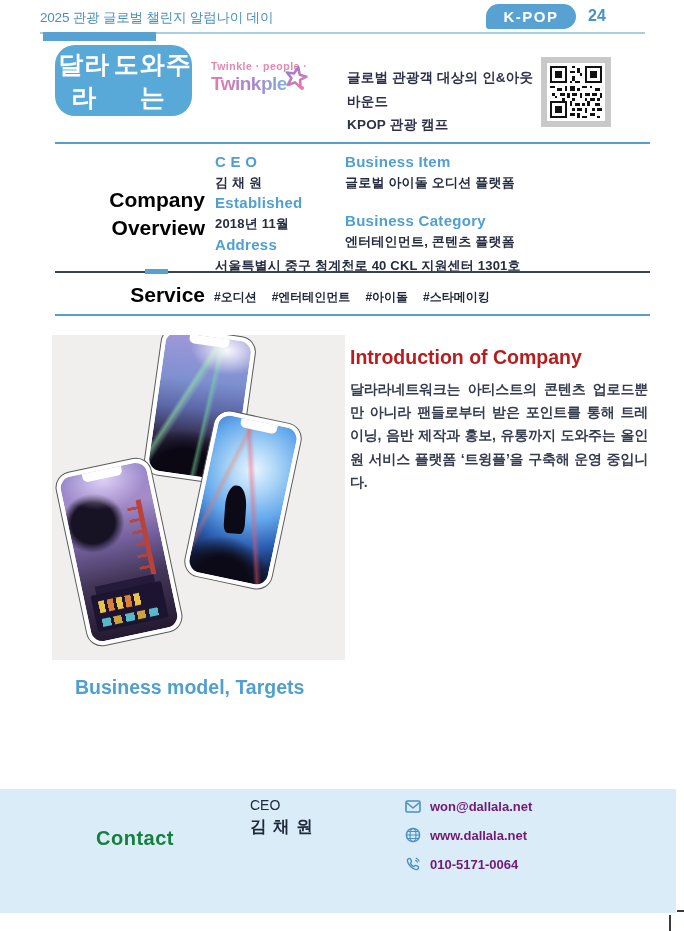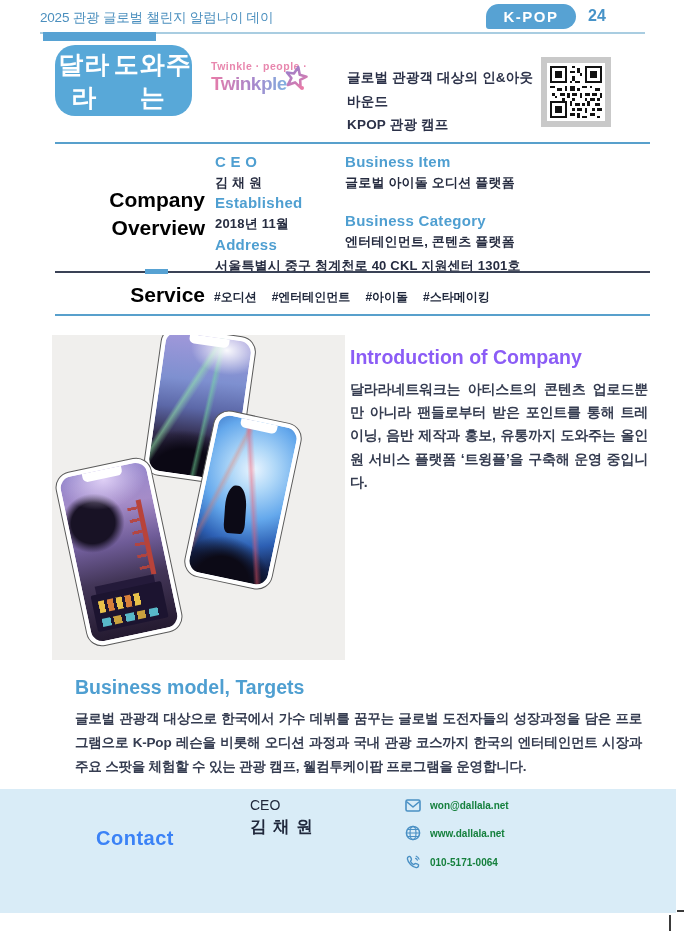--- a/index.html
+++ b/index.html
@@ -87,37 +87,37 @@
   .phone-3 { left:146px; top:80px; width:90px; height:170px; transform:rotate(12deg); }
   .phone-3 .screen { background:
       linear-gradient(75deg, rgba(0,0,0,0) 55%, rgba(245,90,110,0.45) 58%, rgba(0,0,0,0) 62%),
       linear-gradient(105deg, rgba(0,0,0,0) 25%, rgba(245,120,90,0.35) 28%, rgba(0,0,0,0) 32%),
       radial-gradient(ellipse 85% 40% at 45% 103%, #0c0a16 0%, #0c0a16 40%, rgba(12,10,22,0) 72%),
       radial-gradient(circle at 55% 30%, #eaf5ff 0%, #b0d8f8 18%, #64a8ec 42%, #2d60b4 64%, #142450 84%, #0a1226 100%); }
   .hand { position:absolute; left:30%; bottom:28%; width:26%; height:30%;
     background:#0c0a16; border-radius:45% 45% 20% 20%; transform:rotate(-8deg); }
 
   
-  .intro-title { position:absolute; left:350px; top:346px; font-size:19.5px; font-weight:bold; color:#8b5cf6; }
+  .intro-title { position:absolute; left:350px; top:346px; font-size:19.5px; font-weight:bold; color:#b91c1c; }
   .intro-body { position:absolute; left:350px; top:378px; width:298px; font-size:14px; font-weight:bold;
     color:#353c50; line-height:1.66; text-align:justify; letter-spacing:-0.2px; }
 
   
   .bm-title { position:absolute; left:75px; top:676px; font-size:19.5px; font-weight:bold; color:#4f9fd1; }
   .bm-body { position:absolute; left:75px; top:707px; width:567px; font-size:13.5px; font-weight:bold;
     color:#353c50; line-height:1.78; text-align:justify; letter-spacing:-0.2px; }
 
   
   .contact-band { position:absolute; left:0; top:789px; width:676px; height:124px; background:#d9ecf7; }
   .contact-title { position:absolute; left:60px; top:827px; width:150px; text-align:center;
-    font-size:20px; font-weight:bold; color:#3b82f6; letter-spacing:0.5px; }
+    font-size:20px; font-weight:bold; color:#15803d; letter-spacing:0.5px; }
   .contact-name { position:absolute; left:250px; top:816px; font-size:16.5px; font-weight:bold; color:#20283c; letter-spacing:1px; }
   .contact-role { position:absolute; left:250px; top:797px; font-size:14px; color:#20283c; }
   .contact-items { position:absolute; left:405px; top:799px; display:flex; flex-direction:column; gap:13px; }
-  .contact-item { display:flex; align-items:center; gap:9px; font-size:10px; font-weight:bold; color:#15803d; }
+  .contact-item { display:flex; align-items:center; gap:9px; font-size:13px; font-weight:bold; color:#701a75; }
   .contact-item svg { display:block; }
 
   
   .crop-v { position:absolute; left:669px; top:915px; width:1.5px; height:16px; background:#3a3a3a; }
   .crop-h { position:absolute; left:677px; top:910px; width:7px; height:1.5px; background:#3a3a3a; }
 </style>
 </head>
 <body>
 
 <div class="page">
@@ -280,21 +280,20 @@
           <div class="notch"></div>
           <div class="hand"></div>
         </div>
     </div>
   </div>
 
   <div class="intro-title">Introduction of Company</div>
   <div class="intro-body">달라라네트워크는 아티스트의 콘텐츠 업로드뿐만 아니라 팬들로부터 받은 포인트를 통해 트레이닝, 음반 제작과 홍보, 유통까지 도와주는 올인원 서비스 플랫폼 ‘트윙플’을 구축해 운영 중입니다.</div>
 
   <div class="bm-title">Business model, Targets</div>
-  <div class="bm-body">글로벌 관광객 대상으로 한국에서 가수 데뷔를 꿈꾸는 글로벌 도전자들의 성장과정을 담은 프로그램으로 K-Pop 레슨을 비롯해 오디션 과정과 국내 관광 코스까지 한국의 엔터테인먼트 시장과 주요 스팟을 체험할 수 있는 관광 캠프, 웰컴투케이팝 프로그램을 운영합니다.</div>
 
   <div class="contact-band"></div>
   <div class="contact-title">Contact</div>
   <div class="contact-name">김 채 원</div>
   <div class="contact-role">CEO</div>
 
   <div class="contact-items">
     <div class="contact-item">
       <span>
         <svg width="16" height="13" viewBox="0 0 16 13">

